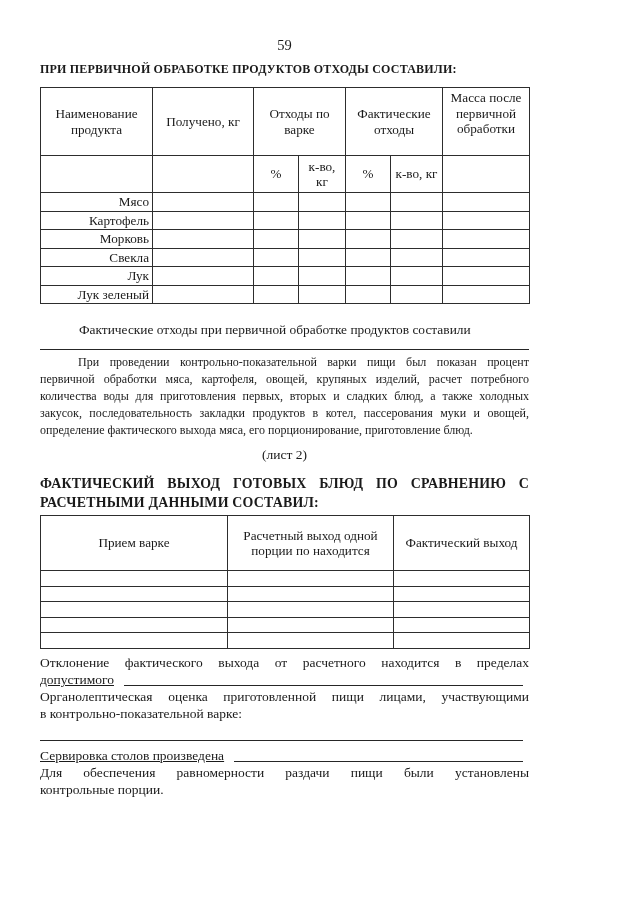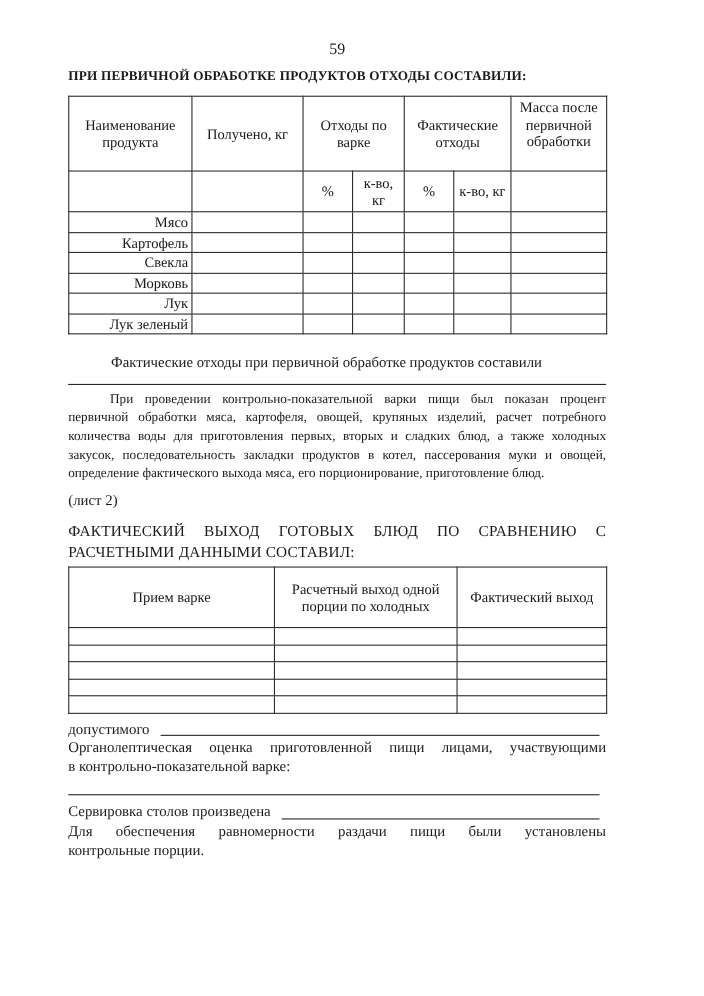--- a/index.html
+++ b/index.html
@@ -6,21 +6,21 @@
   body {
     width: 640px; height: 905px;
     background: #ffffff;
     font-family: "Liberation Serif", "DejaVu Serif", serif;
     color: #1a1a1a;
     overflow: hidden;
   }
   .page {
     position: relative;
     width: 489px;
-    margin-left: 62px;
+    margin-left: 40px;
     padding-top: 37px;
   }
   .page-number {
     text-align: center;
     font-size: 14.5px;
     line-height: 17px;
     margin-bottom: 7px;
   }
   .title1 {
     font-weight: bold;
@@ -64,40 +64,40 @@
   }
   .hr-note { margin-top: 11px; }
   .para {
     margin: 4px 0 0 0;
     font-size: 12px;
     line-height: 17px;
     text-align: justify;
     text-indent: 38px;
   }
   .sheet-label {
-    text-align: left;
+    text-align: center;
     font-size: 13.5px;
     line-height: 17px;
     margin-top: 7px;
   }
   .title2 {
-    font-weight: normal;
+    font-weight: bold;
     font-size: 13.9px;
     line-height: 18.5px;
     letter-spacing: 0.2px;
     text-align: justify;
     margin-top: 12px;
   }
   .closing { margin-top: 5px; }
   .cline {
     font-size: 13.5px;
     line-height: 17.3px;
   }
   .jfull { text-align: justify; text-align-last: justify; }
-  .fill-row { display: flex; align-items: flex-end; }
+  .fill-row { display: flex; align-items: flex-end; text-decoration: underline; }
   .fill-row .lbl { white-space: nowrap; }
   .fill-row .fill {
     flex: 1;
     border-bottom: 1.8px solid #262626;
     margin: 0 6px 2px 10px;
     height: 0;
   }
   .hr-standalone { margin: 10px 6px 0 0; }
   .gap8 { height: 7px; }
 </style>
@@ -151,30 +151,30 @@
       <tr>
         <td class="product">Картофель</td>
         <td></td>
           <td></td>
           <td></td>
           <td></td>
           <td></td>
           <td></td>
       </tr>
       <tr>
+        <td class="product">Морковь</td>
+        <td></td>
+          <td></td>
+          <td></td>
+          <td></td>
+          <td></td>
+          <td></td>
+      </tr>
+      <tr>
         <td class="product">Свекла</td>
-        <td></td>
-          <td></td>
-          <td></td>
-          <td></td>
-          <td></td>
-          <td></td>
-      </tr>
-      <tr>
-        <td class="product">Морковь</td>
         <td></td>
           <td></td>
           <td></td>
           <td></td>
           <td></td>
           <td></td>
       </tr>
       <tr>
         <td class="product">Лук</td>
         <td></td>
@@ -207,21 +207,21 @@
 
   <table class="t2">
     <colgroup>
       <col style="width:187px">
         <col style="width:166px">
         <col style="width:136px">
     </colgroup>
     <thead>
       <tr>
         <th>Прием варке</th>
-        <th>Расчетный выход одной порции по холодных</th>
+        <th>Расчетный выход одной порции по находится</th>
         <th>Фактический выход</th>
       </tr>
     </thead>
     <tbody>
       <tr>
           <td></td>
           <td></td>
           <td></td>
         </tr>
       <tr>
@@ -241,20 +241,21 @@
         </tr>
       <tr>
           <td></td>
           <td></td>
           <td></td>
         </tr>
     </tbody>
   </table>
 
   <div class="closing">
+    <div class="cline jfull">Отклонение фактического выхода от расчетного находится в пределах</div>
     <div class="cline fill-row">
       <span class="lbl">допустимого</span>
       <span class="fill"></span>
     </div>
     <div class="cline jfull">Органолептическая оценка приготовленной пищи лицами, участвующими</div>
     <div class="cline">в контрольно-показательной варке:</div>
     <div class="gap8"></div>
     <div class="hr-fill hr-standalone"></div>
     <div class="cline fill-row" style="margin-top:6px">
       <span class="lbl">Сервировка столов произведена</span>

